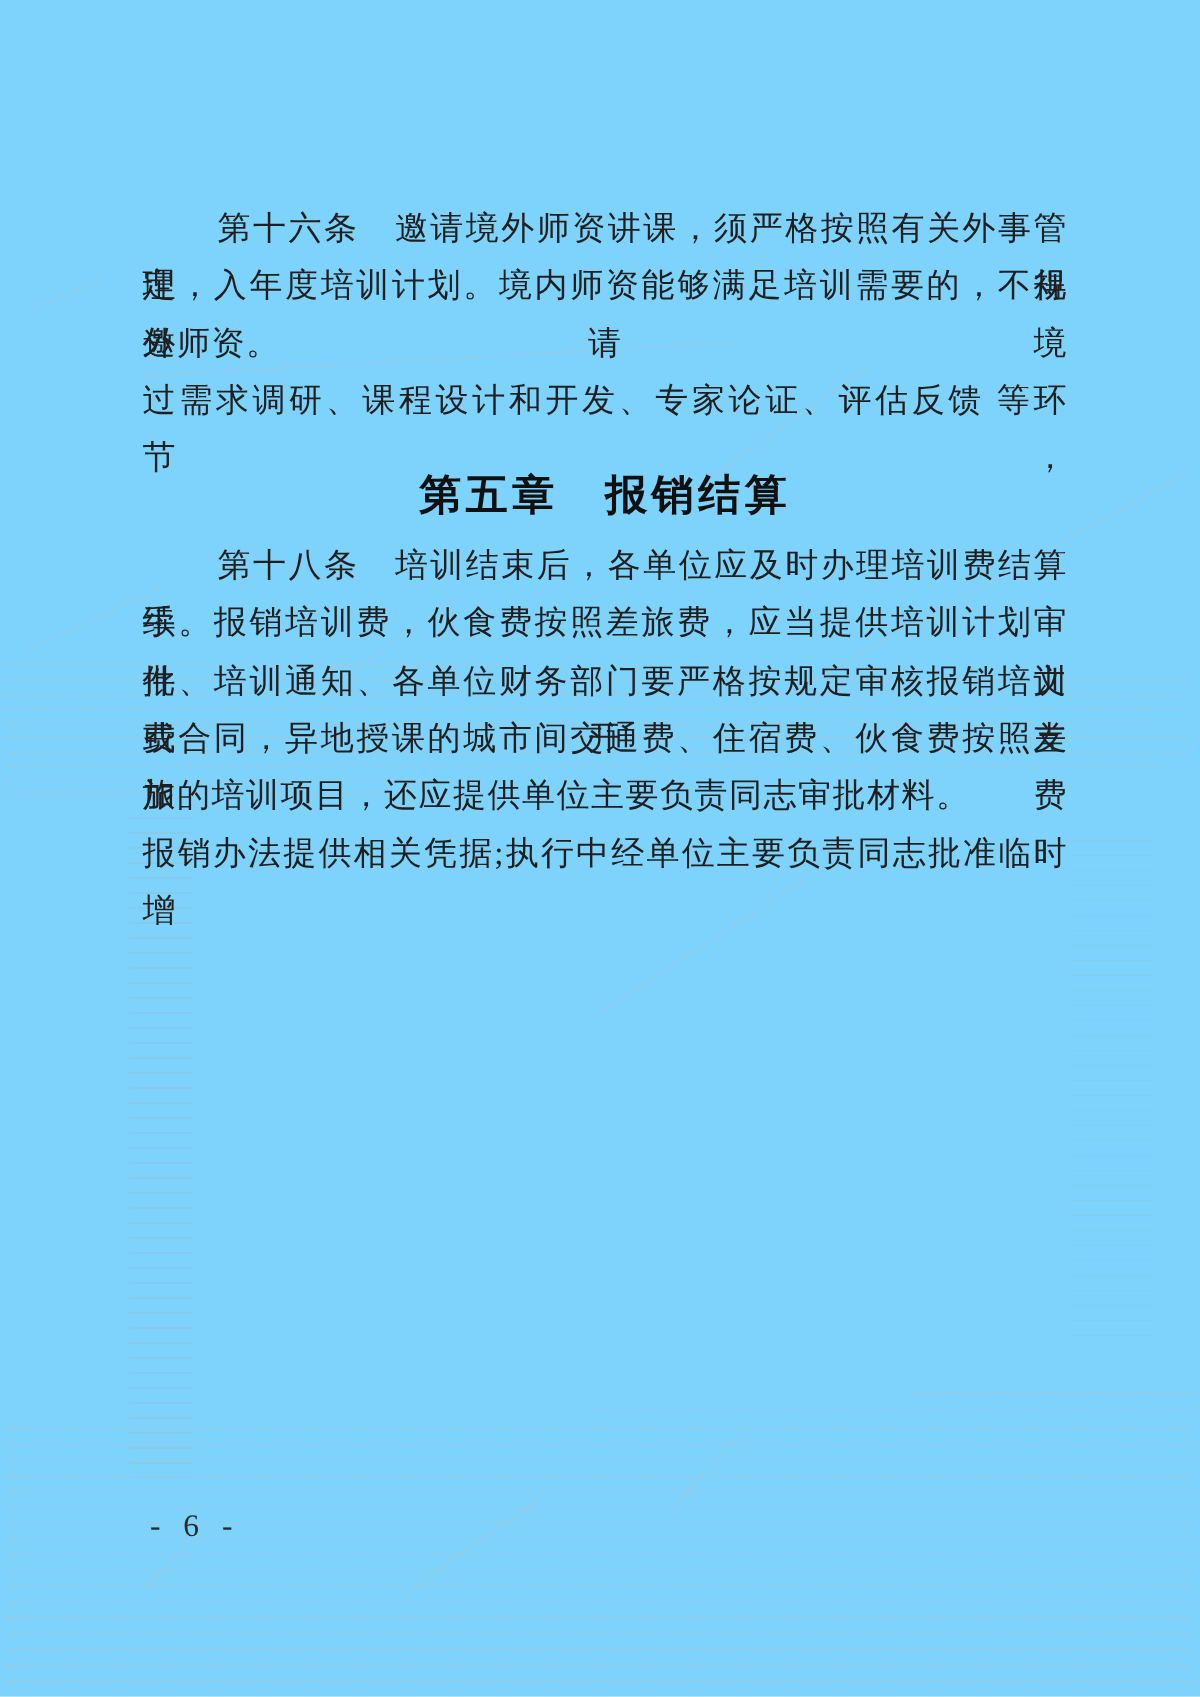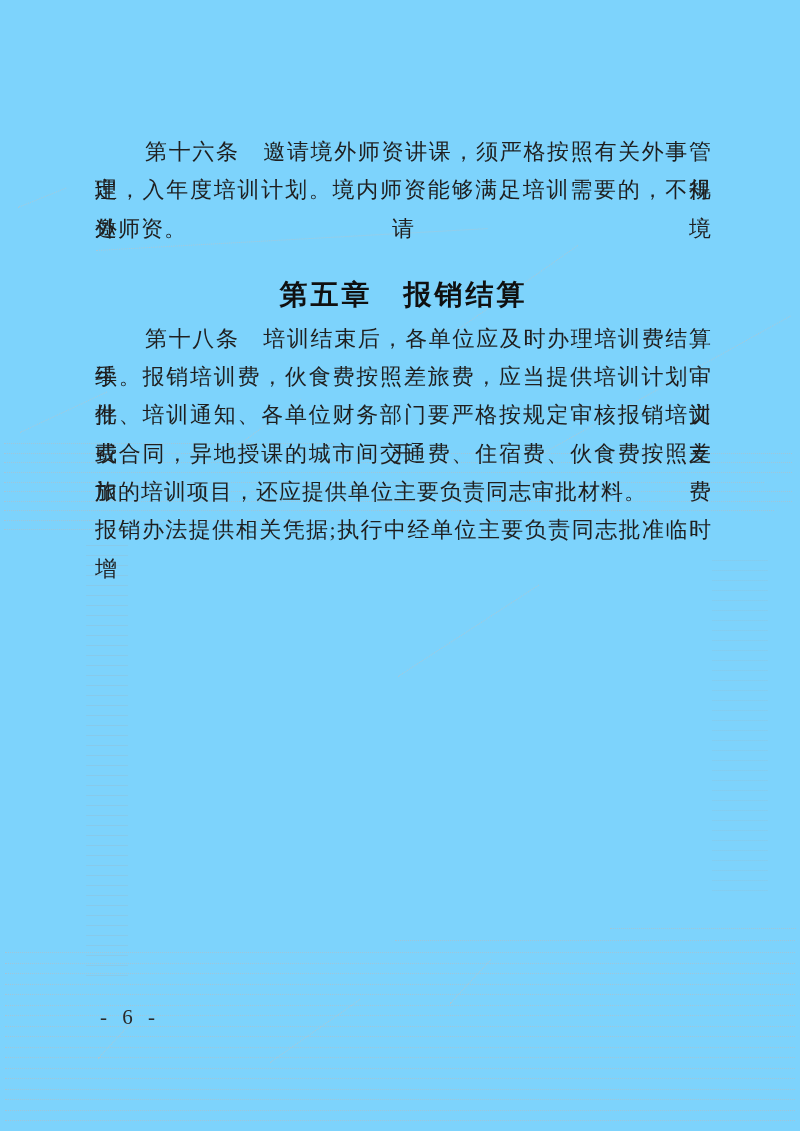--- a/index.html
+++ b/index.html
@@ -46,21 +46,21 @@
     height:38.3px;
     text-align:justify;
     text-align-last:justify;
     letter-spacing:1px;
     white-space:normal;
     overflow:visible;
   }
   .line.first { text-indent:50px; }
   .line.last  { text-align-last:left; }
   .chapter {
-    font-family:Liberation Serif, serif;
+    font-family:Liberation Mono, monospace;
     font-weight:bold;
     font-size:28px;
     line-height:42px;
     color:#101010;
     text-align:center;
     letter-spacing:3px;
     margin-top:26px;
     margin-bottom:4px;
   }
   .page-number {
@@ -125,20 +125,21 @@
 
   <div class="text-layer">
 
     <div class="para">
       <div class="line first">第十六条　邀请境外师资讲课，须严格按照有关外事管理规</div>
       <div class="line">定，入年度培训计划。境内师资能够满足培训需要的，不得邀请境</div>
       <div class="line last">外师资。</div>
     </div>
 
     <div class="para">
+      <div class="line">过需求调研、课程设计和开发、专家论证、评估反馈 等环节，</div>
     </div>
 
     <div class="chapter">第五章　报销结算</div>
 
     <div class="para">
       <div class="line first">第十八条　培训结束后，各单位应及时办理培训费结算手</div>
       <div class="line">续。报销培训费，伙食费按照差旅费，应当提供培训计划审批文</div>
       <div class="line">件、培训通知、各单位财务部门要严格按规定审核报销培训费开支</div>
       <div class="line">或合同，异地授课的城市间交通费、住宿费、伙食费按照差旅费</div>
       <div class="line last">加的培训项目，还应提供单位主要负责同志审批材料。</div>

